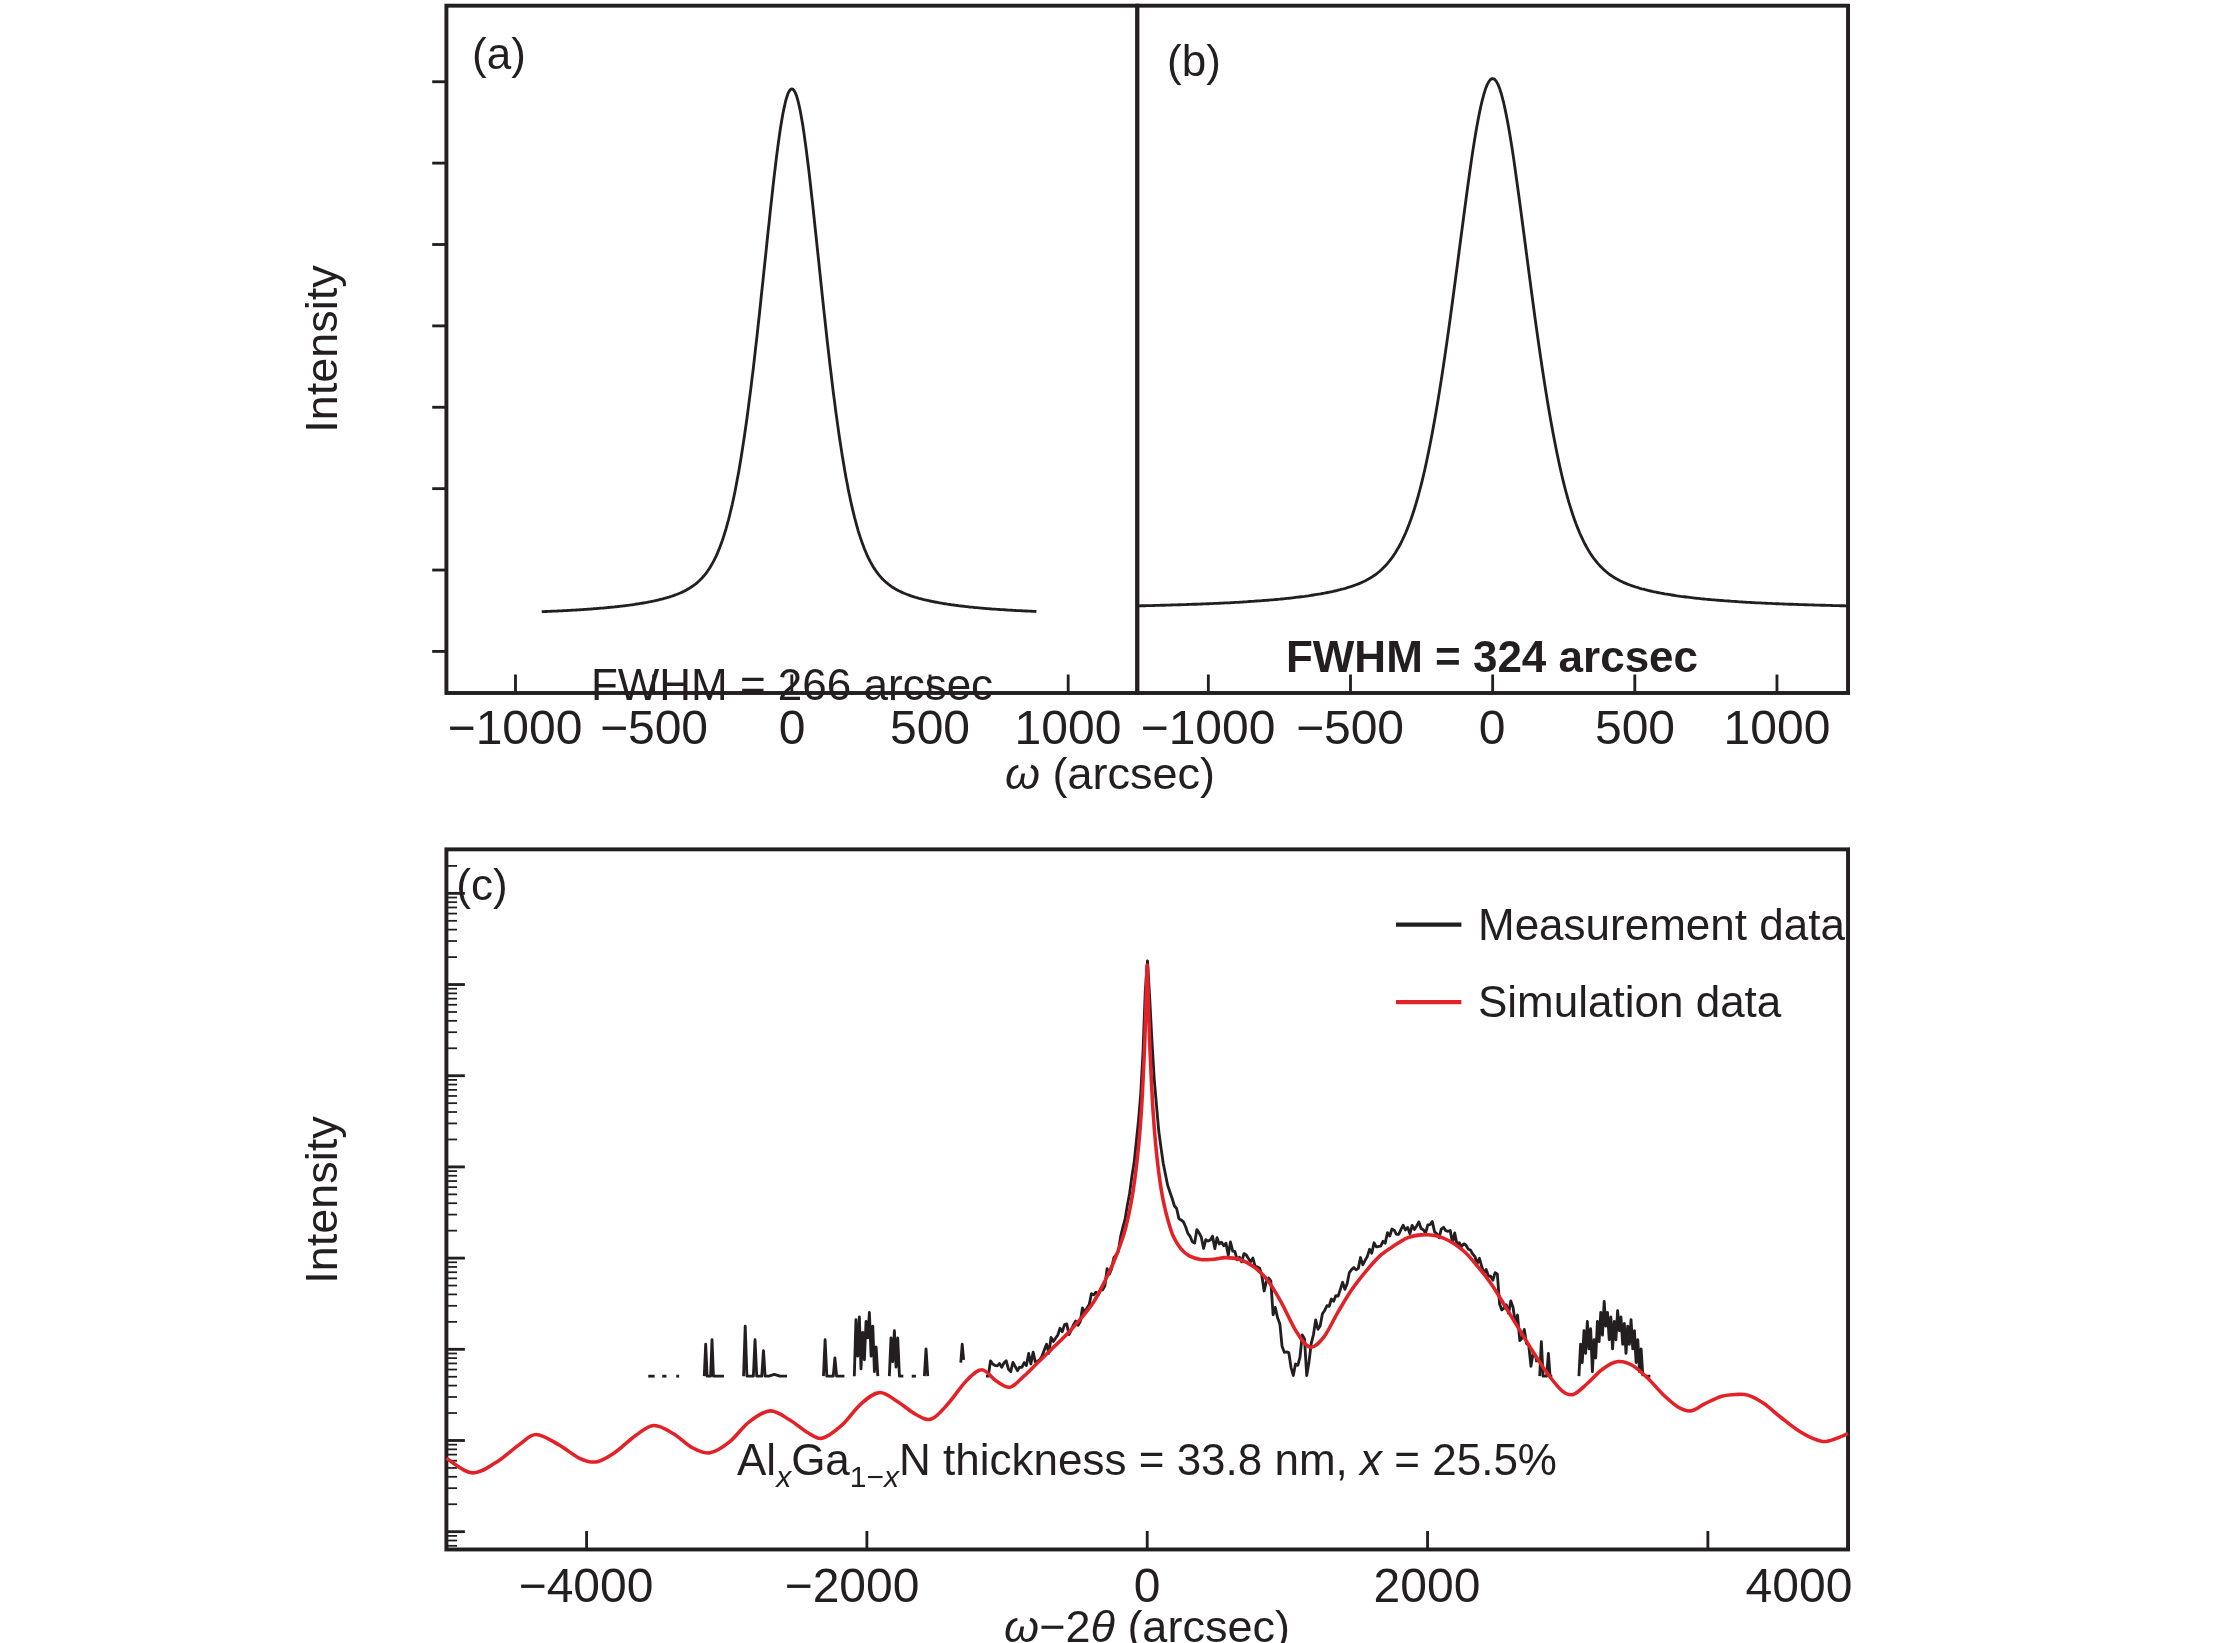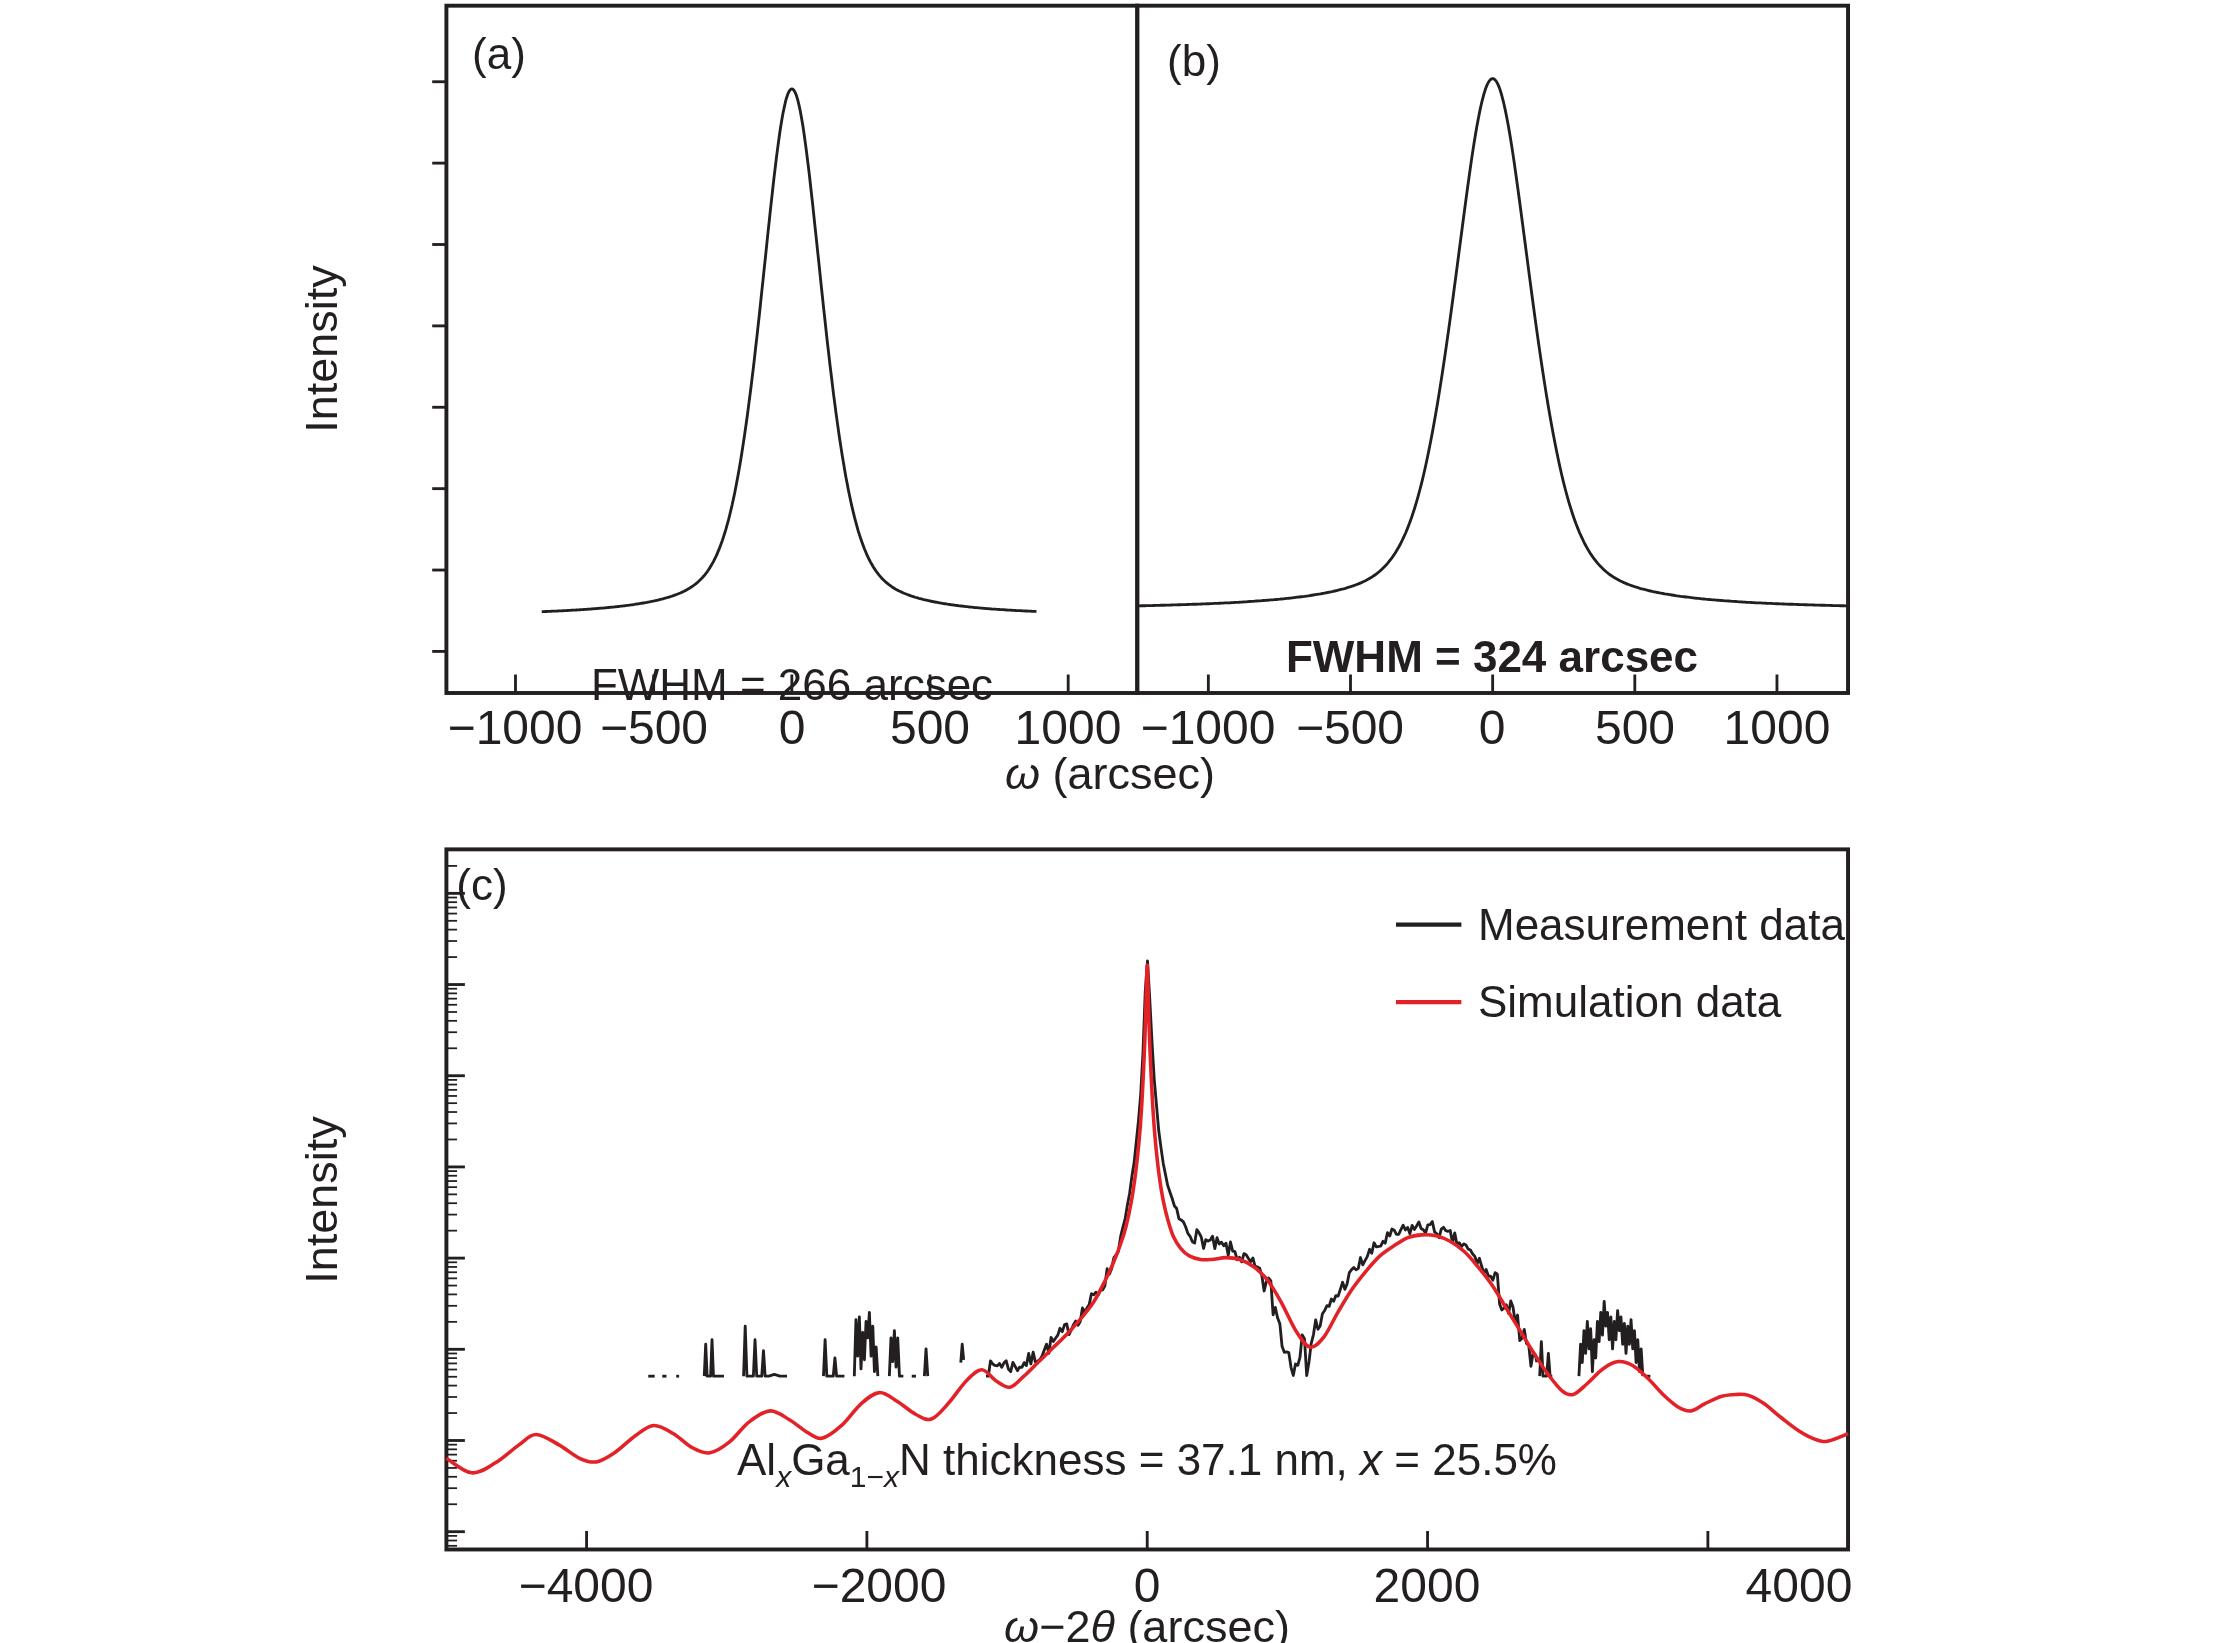--- a/index.html
+++ b/index.html
@@ -151,34 +151,34 @@
   </div>
 
   <div class="txt t64 center" style="left:1147px;top:1626px;">
     <span class="it">ω</span><span>−2</span><span class="it">θ</span><span> (arcsec)</span>
   </div>
 
   <div class="txt t62" style="left:1478px;top:925px;transform:translateY(-50%);">Measurement data</div>
   <div class="txt t62" style="left:1478px;top:1002px;transform:translateY(-50%);">Simulation data</div>
 
   <div class="txt t62 center" style="left:1147px;top:1465px;">
-    <span>Al</span><span class="sub it">x</span><span>Ga</span><span class="sub">1−</span><span class="sub it">x</span><span>N thickness = 37.1 nm, </span><span class="it">x</span><span> = 25.5%</span>
+    <span>Al</span><span class="sub it">x</span><span>Ga</span><span class="sub">1−</span><span class="sub it">x</span><span>N thickness = 33.8 nm, </span><span class="it">x</span><span> = 25.5%</span>
   </div>
 
   <div id="ticklabels">
       <span class="ticklab" style="left: 515px; top: 728px;">−1000</span>
       <span class="ticklab" style="left: 654px; top: 728px;">−500</span>
       <span class="ticklab" style="left: 792px; top: 728px;">0</span>
       <span class="ticklab" style="left: 930px; top: 728px;">500</span>
       <span class="ticklab" style="left: 1068px; top: 728px;">1000</span>
       <span class="ticklab" style="left: 1208px; top: 728px;">−1000</span>
       <span class="ticklab" style="left: 1350px; top: 728px;">−500</span>
       <span class="ticklab" style="left: 1492px; top: 728px;">0</span>
       <span class="ticklab" style="left: 1635px; top: 728px;">500</span>
       <span class="ticklab" style="left: 1777px; top: 728px;">1000</span>
       <span class="ticklab" style="left: 586px; top: 1586px;">−4000</span>
-      <span class="ticklab" style="left: 879px; top: 1586px;">−2000</span>
+      <span class="ticklab" style="left: 852px; top: 1586px;">−2000</span>
       <span class="ticklab" style="left: 1147px; top: 1586px;">0</span>
       <span class="ticklab" style="left: 1427px; top: 1586px;">2000</span>
       <span class="ticklab" style="left: 1799px; top: 1586px;">4000</span>
     </div>
 </div>
 
 
 </body></html>

